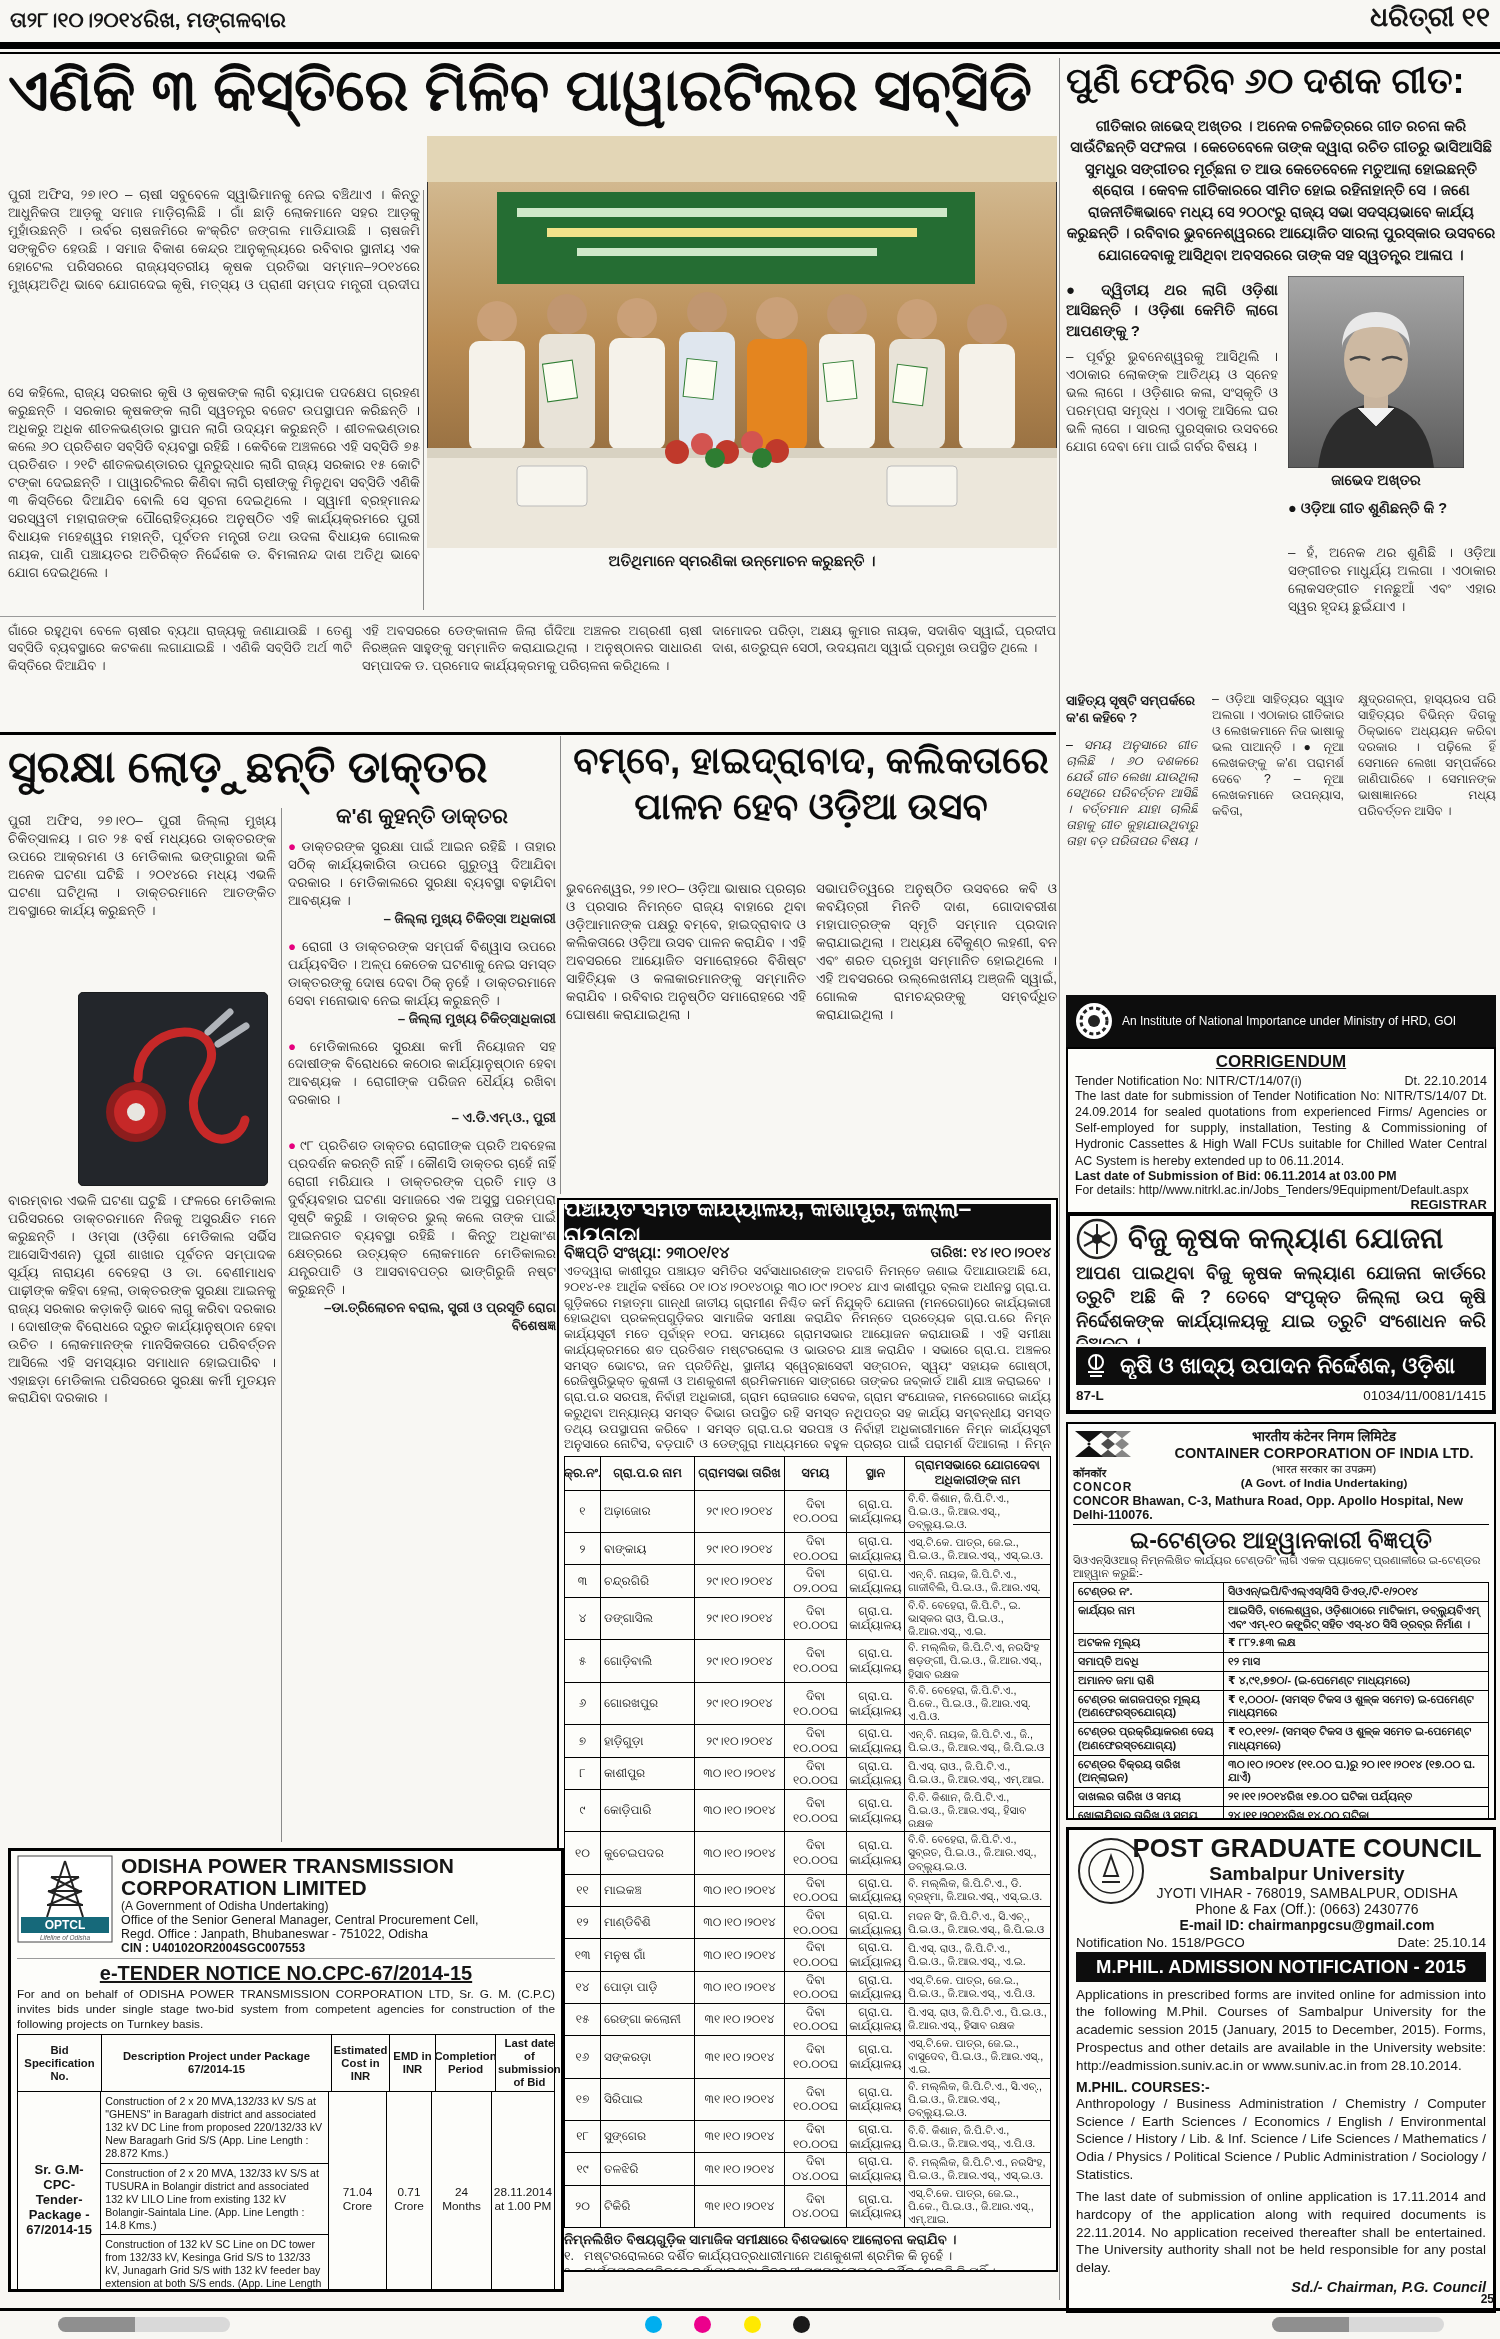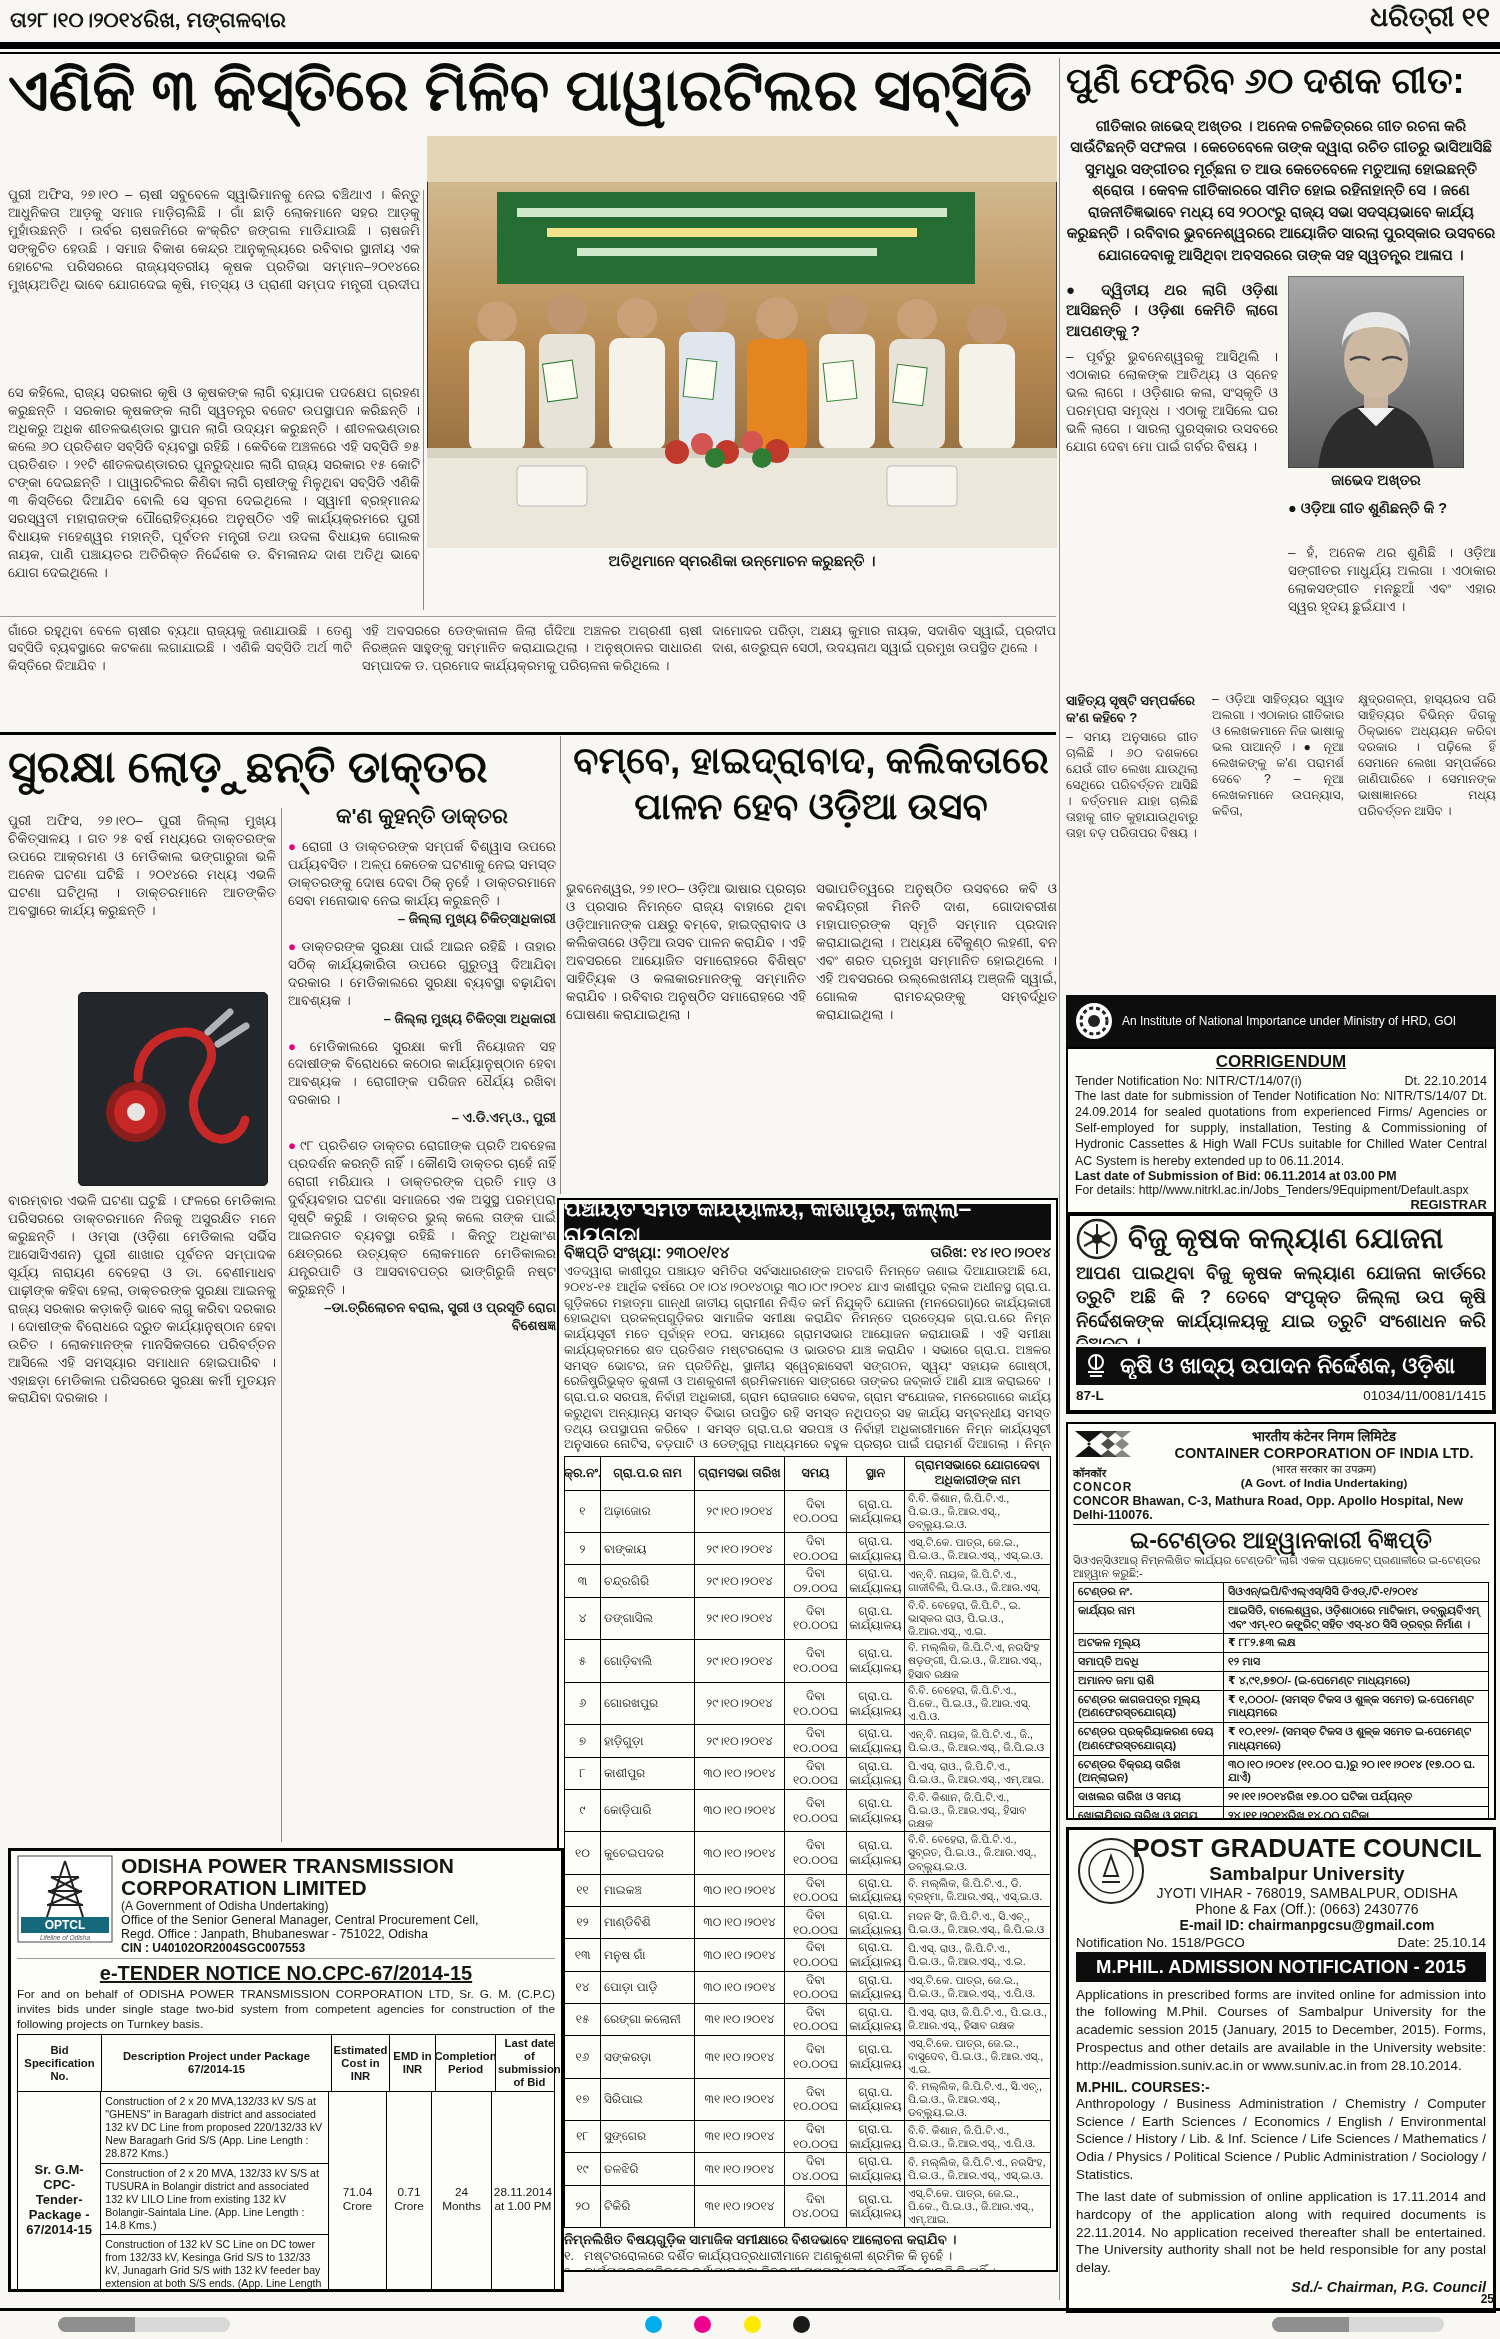--- a/index.html
+++ b/index.html
@@ -149,27 +149,27 @@
         <circle cx="58" cy="120" r="9" fill="#e8e6e0"></circle>
     </svg>
   </div>
   <div class="abs body-txt just clip" style="left:8px;top:1192px;width:268px;height:648px;">ବାରମ୍ବାର ଏଭଳି ଘଟଣା ଘଟୁଛି । ଫଳରେ ମେଡିକାଲ ପରିସରରେ ଡାକ୍ତରମାନେ ନିଜକୁ ଅସୁରକ୍ଷିତ ମନେ କରୁଛନ୍ତି । ଓମ୍ସା (ଓଡ଼ିଶା ମେଡିକାଲ ସର୍ଭିସ ଆସୋସିଏଶନ) ପୁରୀ ଶାଖାର ପୂର୍ବତନ ସମ୍ପାଦକ ସୂର୍ଯ୍ୟ ନାରାୟଣ ବେହେରା ଓ ଡା. ବେଣୀମାଧବ ପାଢ଼ୀଙ୍କ କହିବା ହେଲା, ଡାକ୍ତରଙ୍କ ସୁରକ୍ଷା ଆଇନକୁ ରାଜ୍ୟ ସରକାର କଡ଼ାକଡ଼ି ଭାବେ ଲାଗୁ କରିବା ଦରକାର । ଦୋଷୀଙ୍କ ବିରୋଧରେ ଦ୍ରୁତ କାର୍ଯ୍ୟାନୁଷ୍ଠାନ ହେବା ଉଚିତ । ଲୋକମାନଙ୍କ ମାନସିକତାରେ ପରିବର୍ତ୍ତନ ଆସିଲେ ଏହି ସମସ୍ୟାର ସମାଧାନ ହୋଇପାରିବ । ଏହାଛଡ଼ା ମେଡିକାଲ ପରିସରରେ ସୁରକ୍ଷା କର୍ମୀ ମୁତୟନ କରାଯିବା ଦରକାର ।</div>
   <div class="abs vrule" style="left:281px;top:808px;height:1034px;"></div>
 
   <div class="abs clip" style="left:288px;top:838px;width:268px;height:1004px;">
     <div>
 
         <div style="margin-bottom:10px;">
+          <div class="body-txt just"><span class="bullet-dot">●</span><span>ଡାକ୍ତରଙ୍କ ସୁରକ୍ଷା ପାଇଁ ଆଇନ ରହିଛି । ତାହାର ସଠିକ୍ କାର୍ଯ୍ୟକାରିତା ଉପରେ ଗୁରୁତ୍ୱ ଦିଆଯିବା ଦରକାର । ମେଡିକାଲରେ ସୁରକ୍ଷା ବ୍ୟବସ୍ଥା ବଢ଼ାଯିବା ଆବଶ୍ୟକ ।</span></div>
+          <div class="sig body-txt">– ଜିଲ୍ଲା ମୁଖ୍ୟ ଚିକିତ୍ସା ଅଧିକାରୀ</div>
+        </div>
+
+        <div style="margin-bottom:10px;">
           <div class="body-txt just"><span class="bullet-dot">●</span><span>ରୋଗୀ ଓ ଡାକ୍ତରଙ୍କ ସମ୍ପର୍କ ବିଶ୍ୱାସ ଉପରେ ପର୍ଯ୍ୟବସିତ । ଅଳ୍ପ କେତେକ ଘଟଣାକୁ ନେଇ ସମସ୍ତ ଡାକ୍ତରଙ୍କୁ ଦୋଷ ଦେବା ଠିକ୍ ନୁହେଁ । ଡାକ୍ତରମାନେ ସେବା ମନୋଭାବ ନେଇ କାର୍ଯ୍ୟ କରୁଛନ୍ତି ।</span></div>
           <div class="sig body-txt">– ଜିଲ୍ଲା ମୁଖ୍ୟ ଚିକିତ୍ସାଧିକାରୀ</div>
-        </div>
-
-        <div style="margin-bottom:10px;">
-          <div class="body-txt just"><span class="bullet-dot">●</span><span>ଡାକ୍ତରଙ୍କ ସୁରକ୍ଷା ପାଇଁ ଆଇନ ରହିଛି । ତାହାର ସଠିକ୍ କାର୍ଯ୍ୟକାରିତା ଉପରେ ଗୁରୁତ୍ୱ ଦିଆଯିବା ଦରକାର । ମେଡିକାଲରେ ସୁରକ୍ଷା ବ୍ୟବସ୍ଥା ବଢ଼ାଯିବା ଆବଶ୍ୟକ ।</span></div>
-          <div class="sig body-txt">– ଜିଲ୍ଲା ମୁଖ୍ୟ ଚିକିତ୍ସା ଅଧିକାରୀ</div>
         </div>
 
         <div style="margin-bottom:10px;">
           <div class="body-txt just"><span class="bullet-dot">●</span><span>ମେଡିକାଲରେ ସୁରକ୍ଷା କର୍ମୀ ନିୟୋଜନ ସହ ଦୋଷୀଙ୍କ ବିରୋଧରେ କଠୋର କାର୍ଯ୍ୟାନୁଷ୍ଠାନ ହେବା ଆବଶ୍ୟକ । ରୋଗୀଙ୍କ ପରିଜନ ଧୈର୍ଯ୍ୟ ରଖିବା ଦରକାର ।</span></div>
           <div class="sig body-txt">– ଏ.ଡି.ଏମ୍.ଓ., ପୁରୀ</div>
         </div>
 
         <div style="margin-bottom:10px;">
           <div class="body-txt just"><span class="bullet-dot">●</span><span>୯୮ ପ୍ରତିଶତ ଡାକ୍ତର ରୋଗୀଙ୍କ ପ୍ରତି ଅବହେଳା ପ୍ରଦର୍ଶନ କରନ୍ତି ନାହିଁ । କୌଣସି ଡାକ୍ତର ଚାହେଁ ନାହିଁ ରୋଗୀ ମରିଯାଉ । ଡାକ୍ତରଙ୍କ ପ୍ରତି ମାଡ଼ ଓ ଦୁର୍ବ୍ୟବହାର ଘଟଣା ସମାଜରେ ଏକ ଅସୁସ୍ଥ ପରମ୍ପରା ସୃଷ୍ଟି କରୁଛି । ଡାକ୍ତର ଭୁଲ୍ କଲେ ତାଙ୍କ ପାଇଁ ଆଇନଗତ ବ୍ୟବସ୍ଥା ରହିଛି । କିନ୍ତୁ ଅଧିକାଂଶ କ୍ଷେତ୍ରରେ ଉତ୍ୟକ୍ତ ଲୋକମାନେ ମେଡିକାଲର ଯନ୍ତ୍ରପାତି ଓ ଆସବାବପତ୍ର ଭାଙ୍ଗିରୁଜି ନଷ୍ଟ କରୁଛନ୍ତି ।</span></div>
           <div class="sig body-txt">–ଡା.ତ୍ରିଲୋଚନ ବରାଲ, ସ୍ତ୍ରୀ ଓ ପ୍ରସୂତି ରୋଗ ବିଶେଷଜ୍ଞ</div>
@@ -464,21 +464,21 @@
       <path d="M70 132 L88 150 L106 132" fill="#f2f2f2" stroke="#ddd"></path>
     </svg>
   </div>
   <div class="abs b ctr clip" style="left:1288px;top:472px;width:176px;height:20px;font-size:14.5px;">ଜାଭେଦ ଅଖ୍ତର</div>
 
   <div class="abs b just clip" style="left:1288px;top:500px;width:208px;height:40px;font-size:14.5px;">● ଓଡ଼ିଆ ଗୀତ ଶୁଣିଛନ୍ତି କି ?</div>
   <div class="abs body-txt just clip" style="left:1288px;top:544px;width:208px;height:138px;">– ହଁ, ଅନେକ ଥର ଶୁଣିଛି । ଓଡ଼ିଆ ସଙ୍ଗୀତର ମାଧୁର୍ଯ୍ୟ ଅଲଗା । ଏଠାକାର ଲୋକସଙ୍ଗୀତ ମନଛୁଆଁ ଏବଂ ଏହାର ସ୍ୱର ହୃଦୟ ଛୁଇଁଯାଏ ।</div>
 
   <div class="abs clip" style="left:1066px;top:692px;width:132px;height:294px;">
     <div class="b" style="font-size:13.2px;line-height:1.3;">ସାହିତ୍ୟ ସୃଷ୍ଟି ସମ୍ପର୍କରେ କ'ଣ କହିବେ ?</div>
-    <div class="sm-txt just" style="margin-top:4px;">– ସମୟ ଅନୁସାରେ ଗୀତ ଚାଲିଛି । ୬୦ ଦଶକରେ ଯେଉଁ ଗୀତ ଲେଖା ଯାଉଥିଲା ସେଥିରେ ପରିବର୍ତ୍ତନ ଆସିଛି । ବର୍ତ୍ତମାନ ଯାହା ଚାଲିଛି ତାହାକୁ ଗୀତ କୁହାଯାଉଥିବାରୁ ତାହା ବଡ଼ ପରିତାପର ବିଷୟ ।</div>
+    <div class="sm-txt just" style="margin-top:12px;font-style:italic;">– ସମୟ ଅନୁସାରେ ଗୀତ ଚାଲିଛି । ୬୦ ଦଶକରେ ଯେଉଁ ଗୀତ ଲେଖା ଯାଉଥିଲା ସେଥିରେ ପରିବର୍ତ୍ତନ ଆସିଛି । ବର୍ତ୍ତମାନ ଯାହା ଚାଲିଛି ତାହାକୁ ଗୀତ କୁହାଯାଉଥିବାରୁ ତାହା ବଡ଼ ପରିତାପର ବିଷୟ ।</div>
   </div>
   <div class="abs sm-txt just clip" style="left:1212px;top:692px;width:132px;height:294px;">– ଓଡ଼ିଆ ସାହିତ୍ୟର ସ୍ୱାଦ ଅଲଗା । ଏଠାକାର ଗୀତିକାର ଓ ଲେଖକମାନେ ନିଜ ଭାଷାକୁ ଭଲ ପାଆନ୍ତି । ● ନୂଆ ଲେଖକଙ୍କୁ କ'ଣ ପରାମର୍ଶ ଦେବେ ? – ନୂଆ ଲେଖକମାନେ ଉପନ୍ୟାସ, କବିତା,</div>
   <div class="abs sm-txt just clip" style="left:1358px;top:692px;width:138px;height:294px;">କ୍ଷୁଦ୍ରଗଳ୍ପ, ହାସ୍ୟରସ ପରି ସାହିତ୍ୟର ବିଭିନ୍ନ ଦିଗକୁ ଠିକ୍‌ଭାବେ ଅଧ୍ୟୟନ କରିବା ଦରକାର । ପଢ଼ିଲେ ହିଁ ସେମାନେ ଲେଖା ସମ୍ପର୍କରେ ଜାଣିପାରିବେ । ସେମାନଙ୍କ ଭାଷାଜ୍ଞାନରେ ମଧ୍ୟ ପରିବର୍ତ୍ତନ ଆସିବ ।</div>
 
   <div class="abs" style="left:1066px;top:995px;width:430px;">
     <div class="blackbar" style="height:52px;justify-content:flex-start;padding:0 8px;">
       <svg width="40" height="40" viewBox="0 0 40 40" style="flex:none;">
         <circle cx="20" cy="20" r="18" fill="#fff"></circle>
         <circle cx="20" cy="20" r="13" fill="none" stroke="#222" stroke-width="3" stroke-dasharray="4 3"></circle>
         <circle cx="20" cy="20" r="6" fill="#222"></circle>

